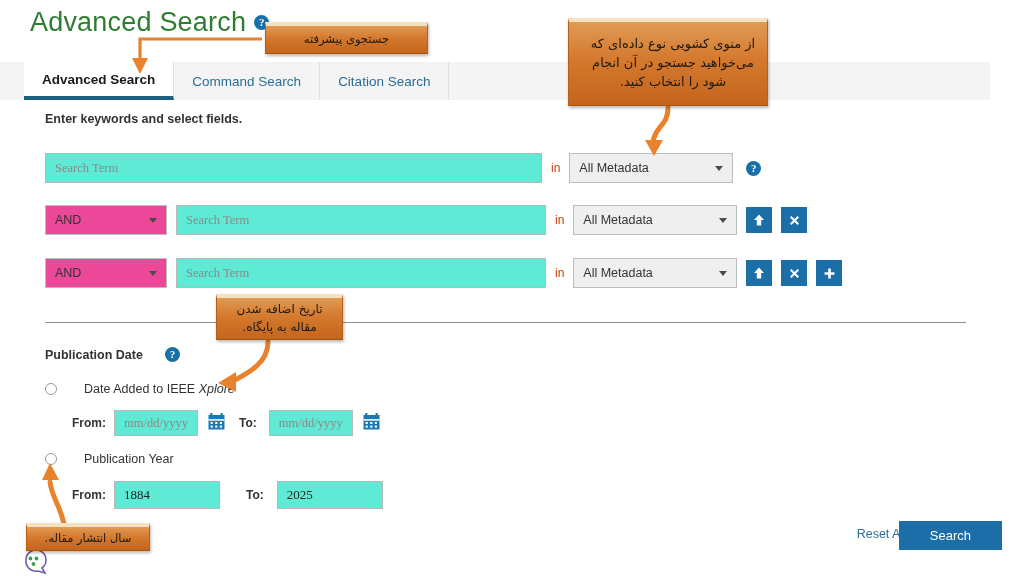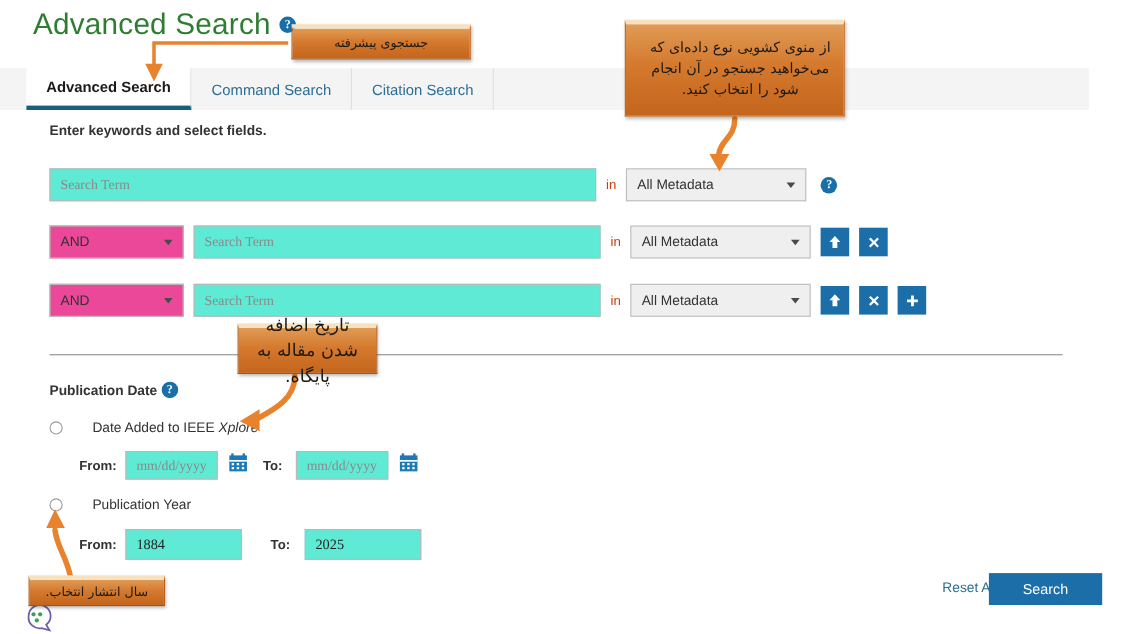--- a/index.html
+++ b/index.html
@@ -90,21 +90,21 @@
 
   .hrule {
     position:absolute; left:45px; top:322px; width:921px; height:0;
     border-top:1px solid #8f8f8f;
   }
 
   
   .pubdate-label {
     position:absolute; left:45px; top:347px;
     font-size:12.5px; font-weight:bold; color:#333;
-    display:flex; align-items:center; gap:4px;
+    display:flex; align-items:center; gap:22px;
   }
   .radio-row { position:absolute; left:45px; display:flex; align-items:center; gap:27px; }
   .radio-row.r1 { top:382px; }
   .radio-row.r2 { top:452px; }
   .radio {
     width:12px; height:12px; border-radius:50%;
     border:1px solid #9a9a9a; background:#fff; cursor:pointer;
   }
   .radio-label { font-size:12.5px; color:#333; }
   .radio-label i { font-style:italic; }
@@ -148,21 +148,21 @@
     box-shadow:1px 2px 3px rgba(0,0,0,.28);
     color:#1d1a12;
     font-family:"DejaVu Sans", sans-serif;
     direction:rtl; text-align:center;
     display:flex; align-items:center; justify-content:center;
     padding:3px 6px;
     line-height:1.45;
   }
   .co-adv  { left:265px; top:22px;  width:163px; height:32px; font-size:11.5px; }
   .co-drop { left:568px; top:18px;  width:200px; height:88px; font-size:13px;padding-left:16px; }
-  .co-date { left:216px; top:294px; width:127px; height:46px; font-size:16px; }
+  .co-date { left:216px; top:294px; width:127px; height:46px; font-size:12px; }
   .co-year { left:26px;  top:523px; width:124px; height:28px; font-size:11.5px; }
 
   .arrowlayer { position:absolute; left:0; top:0; width:1024px; height:576px; pointer-events:none; }
 </style>
 </head>
 <body>
 
 <div class="page-title-row">
   <span class="page-title">Advanced Search</span>
   <span class="help-dot">?</span>
@@ -329,13 +329,13 @@
   <path d="M268,342 C268,362 250,372 235,380" stroke="#e8822c" stroke-width="5" fill="none" stroke-linecap="round"></path>
   <path d="M236,372 L236,392 L218,383 Z" fill="#e8822c"></path>
 
   <path d="M64,524 C60,505 52,498 50,482" stroke="#e8822c" stroke-width="5" fill="none" stroke-linecap="round"></path>
   <path d="M42,480 L59,480 L50,463 Z" fill="#e8822c"></path>
 </svg>
 
 <div class="callout co-adv">جستجوی پیشرفته</div>
 <div class="callout co-drop">از منوی کشویی نوع داده‌ای که می‌خواهید جستجو در آن انجام شود را انتخاب کنید.</div>
 <div class="callout co-date">تاریخ اضافه شدن مقاله به پایگاه.</div>
-<div class="callout co-year">سال انتشار انتخاب.</div>
+<div class="callout co-year">سال انتشار مقاله.</div>
 
 </body></html>

